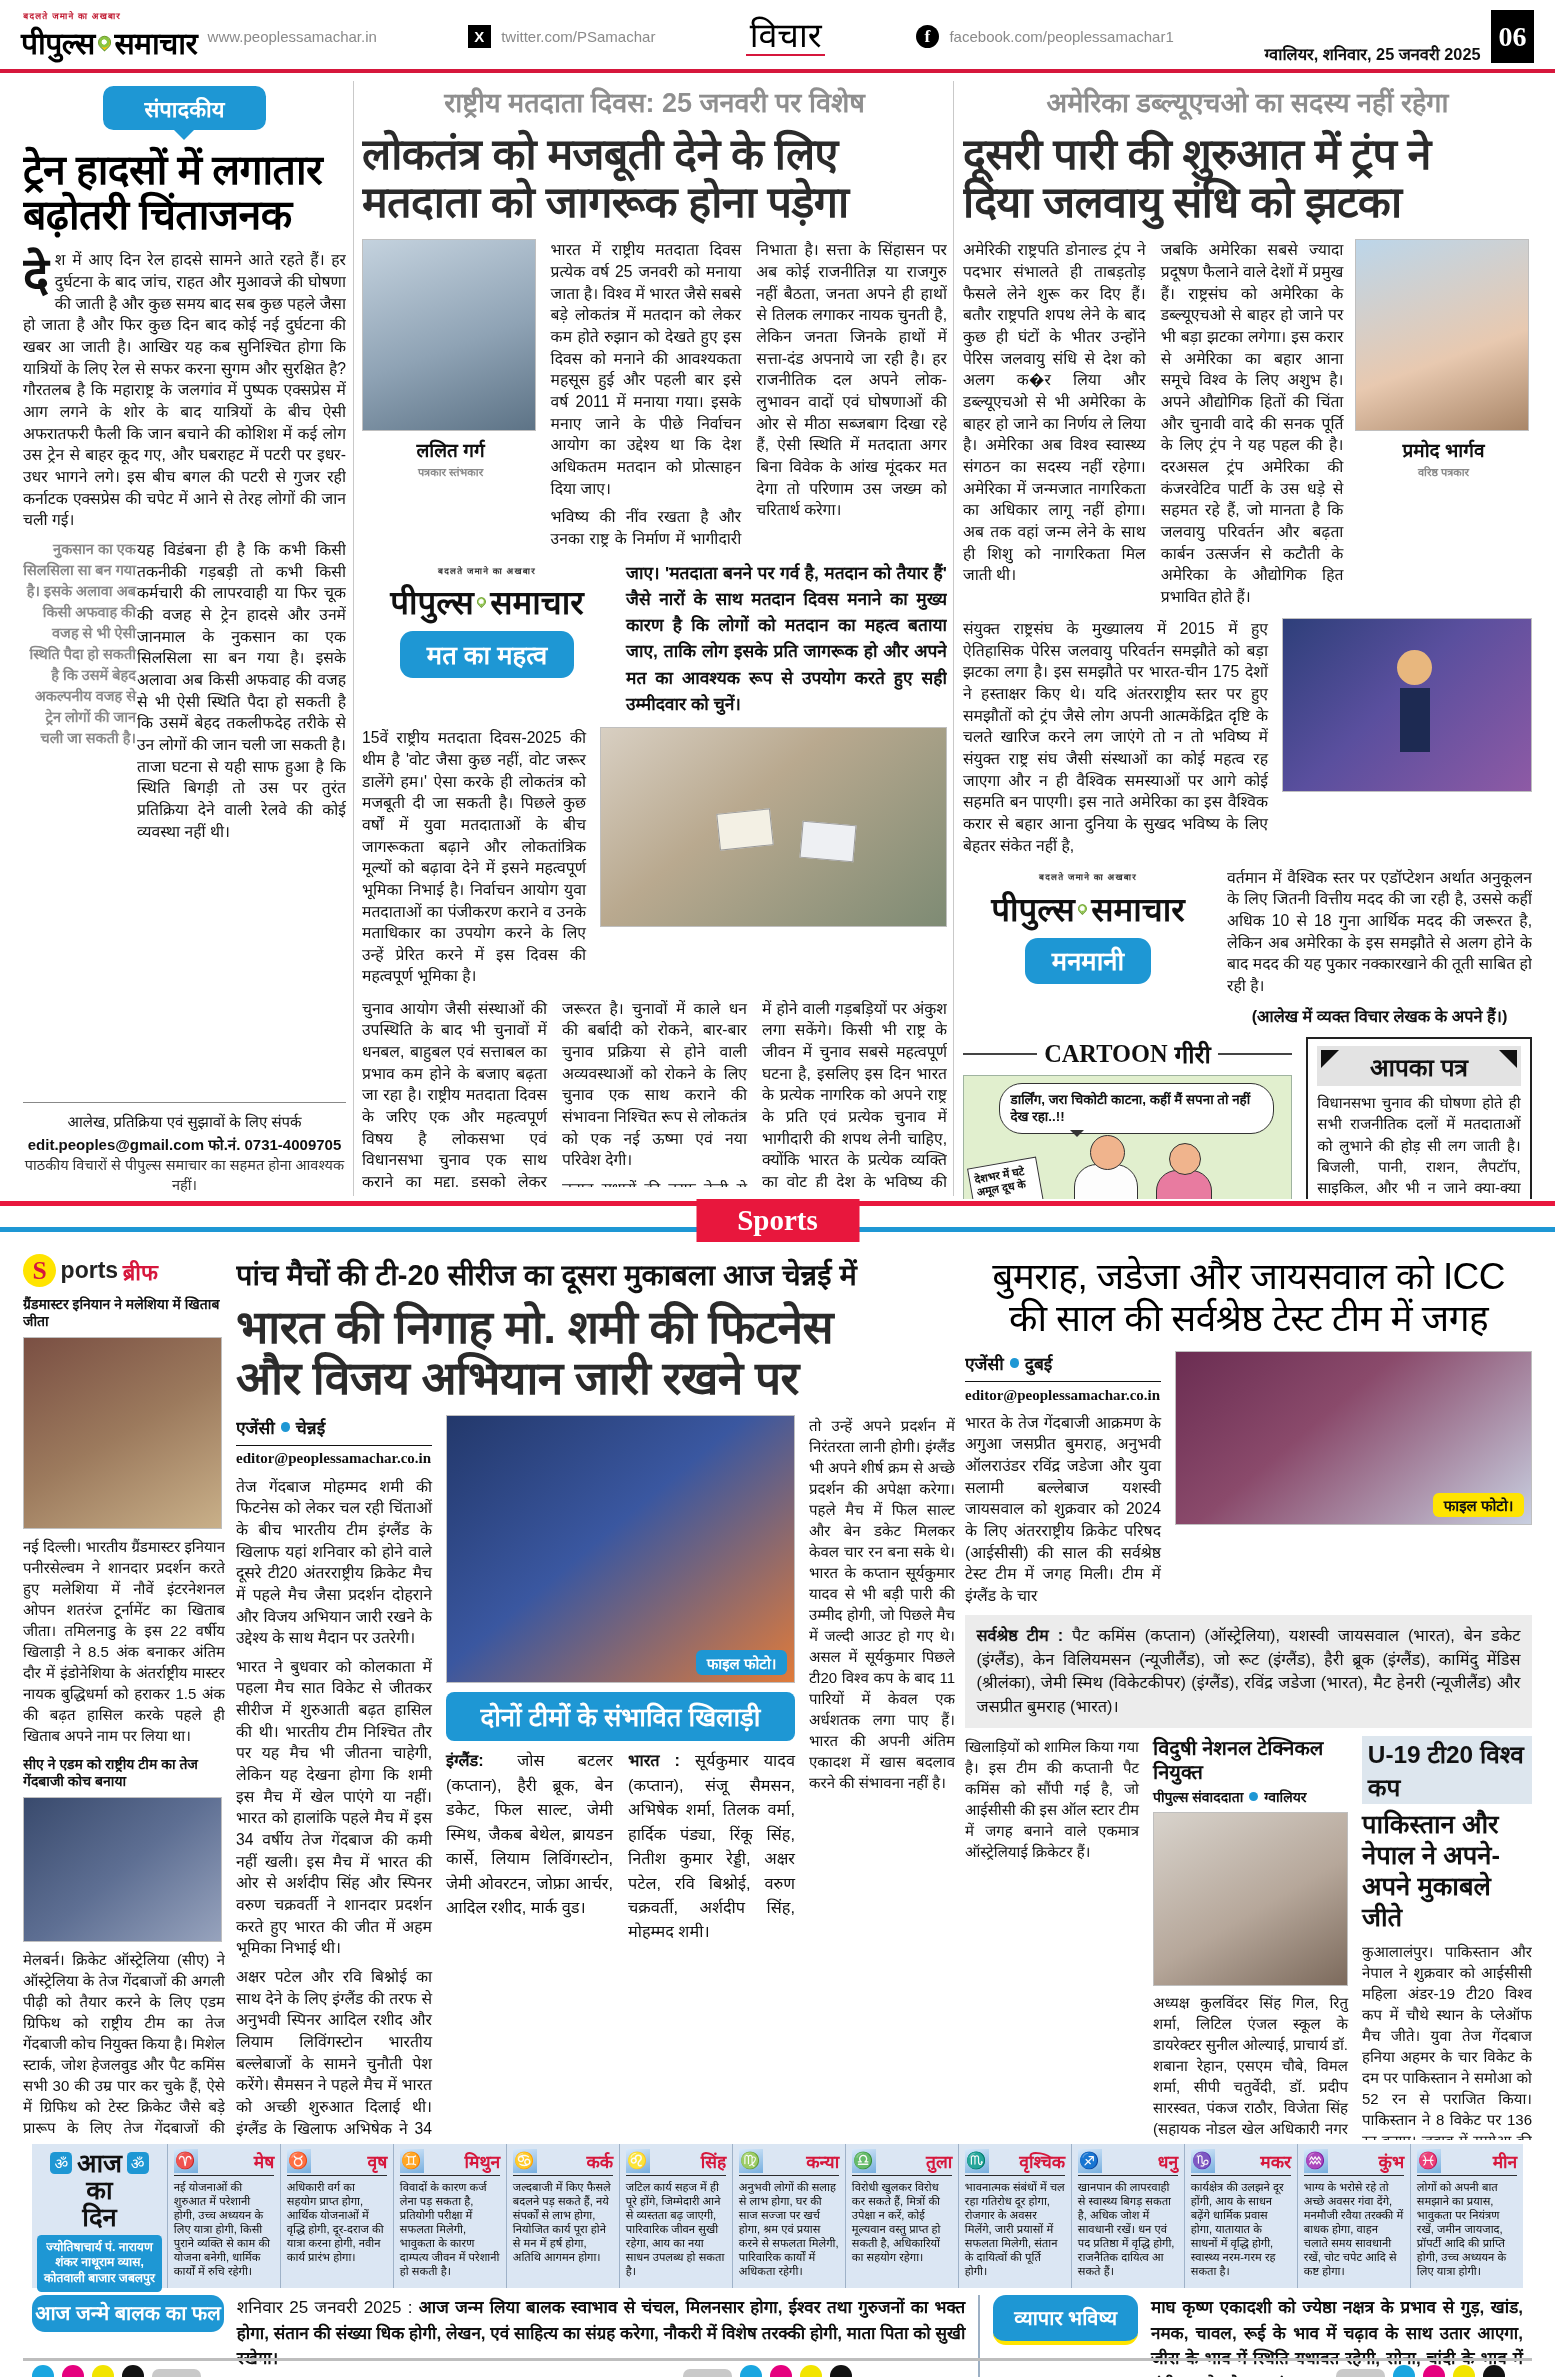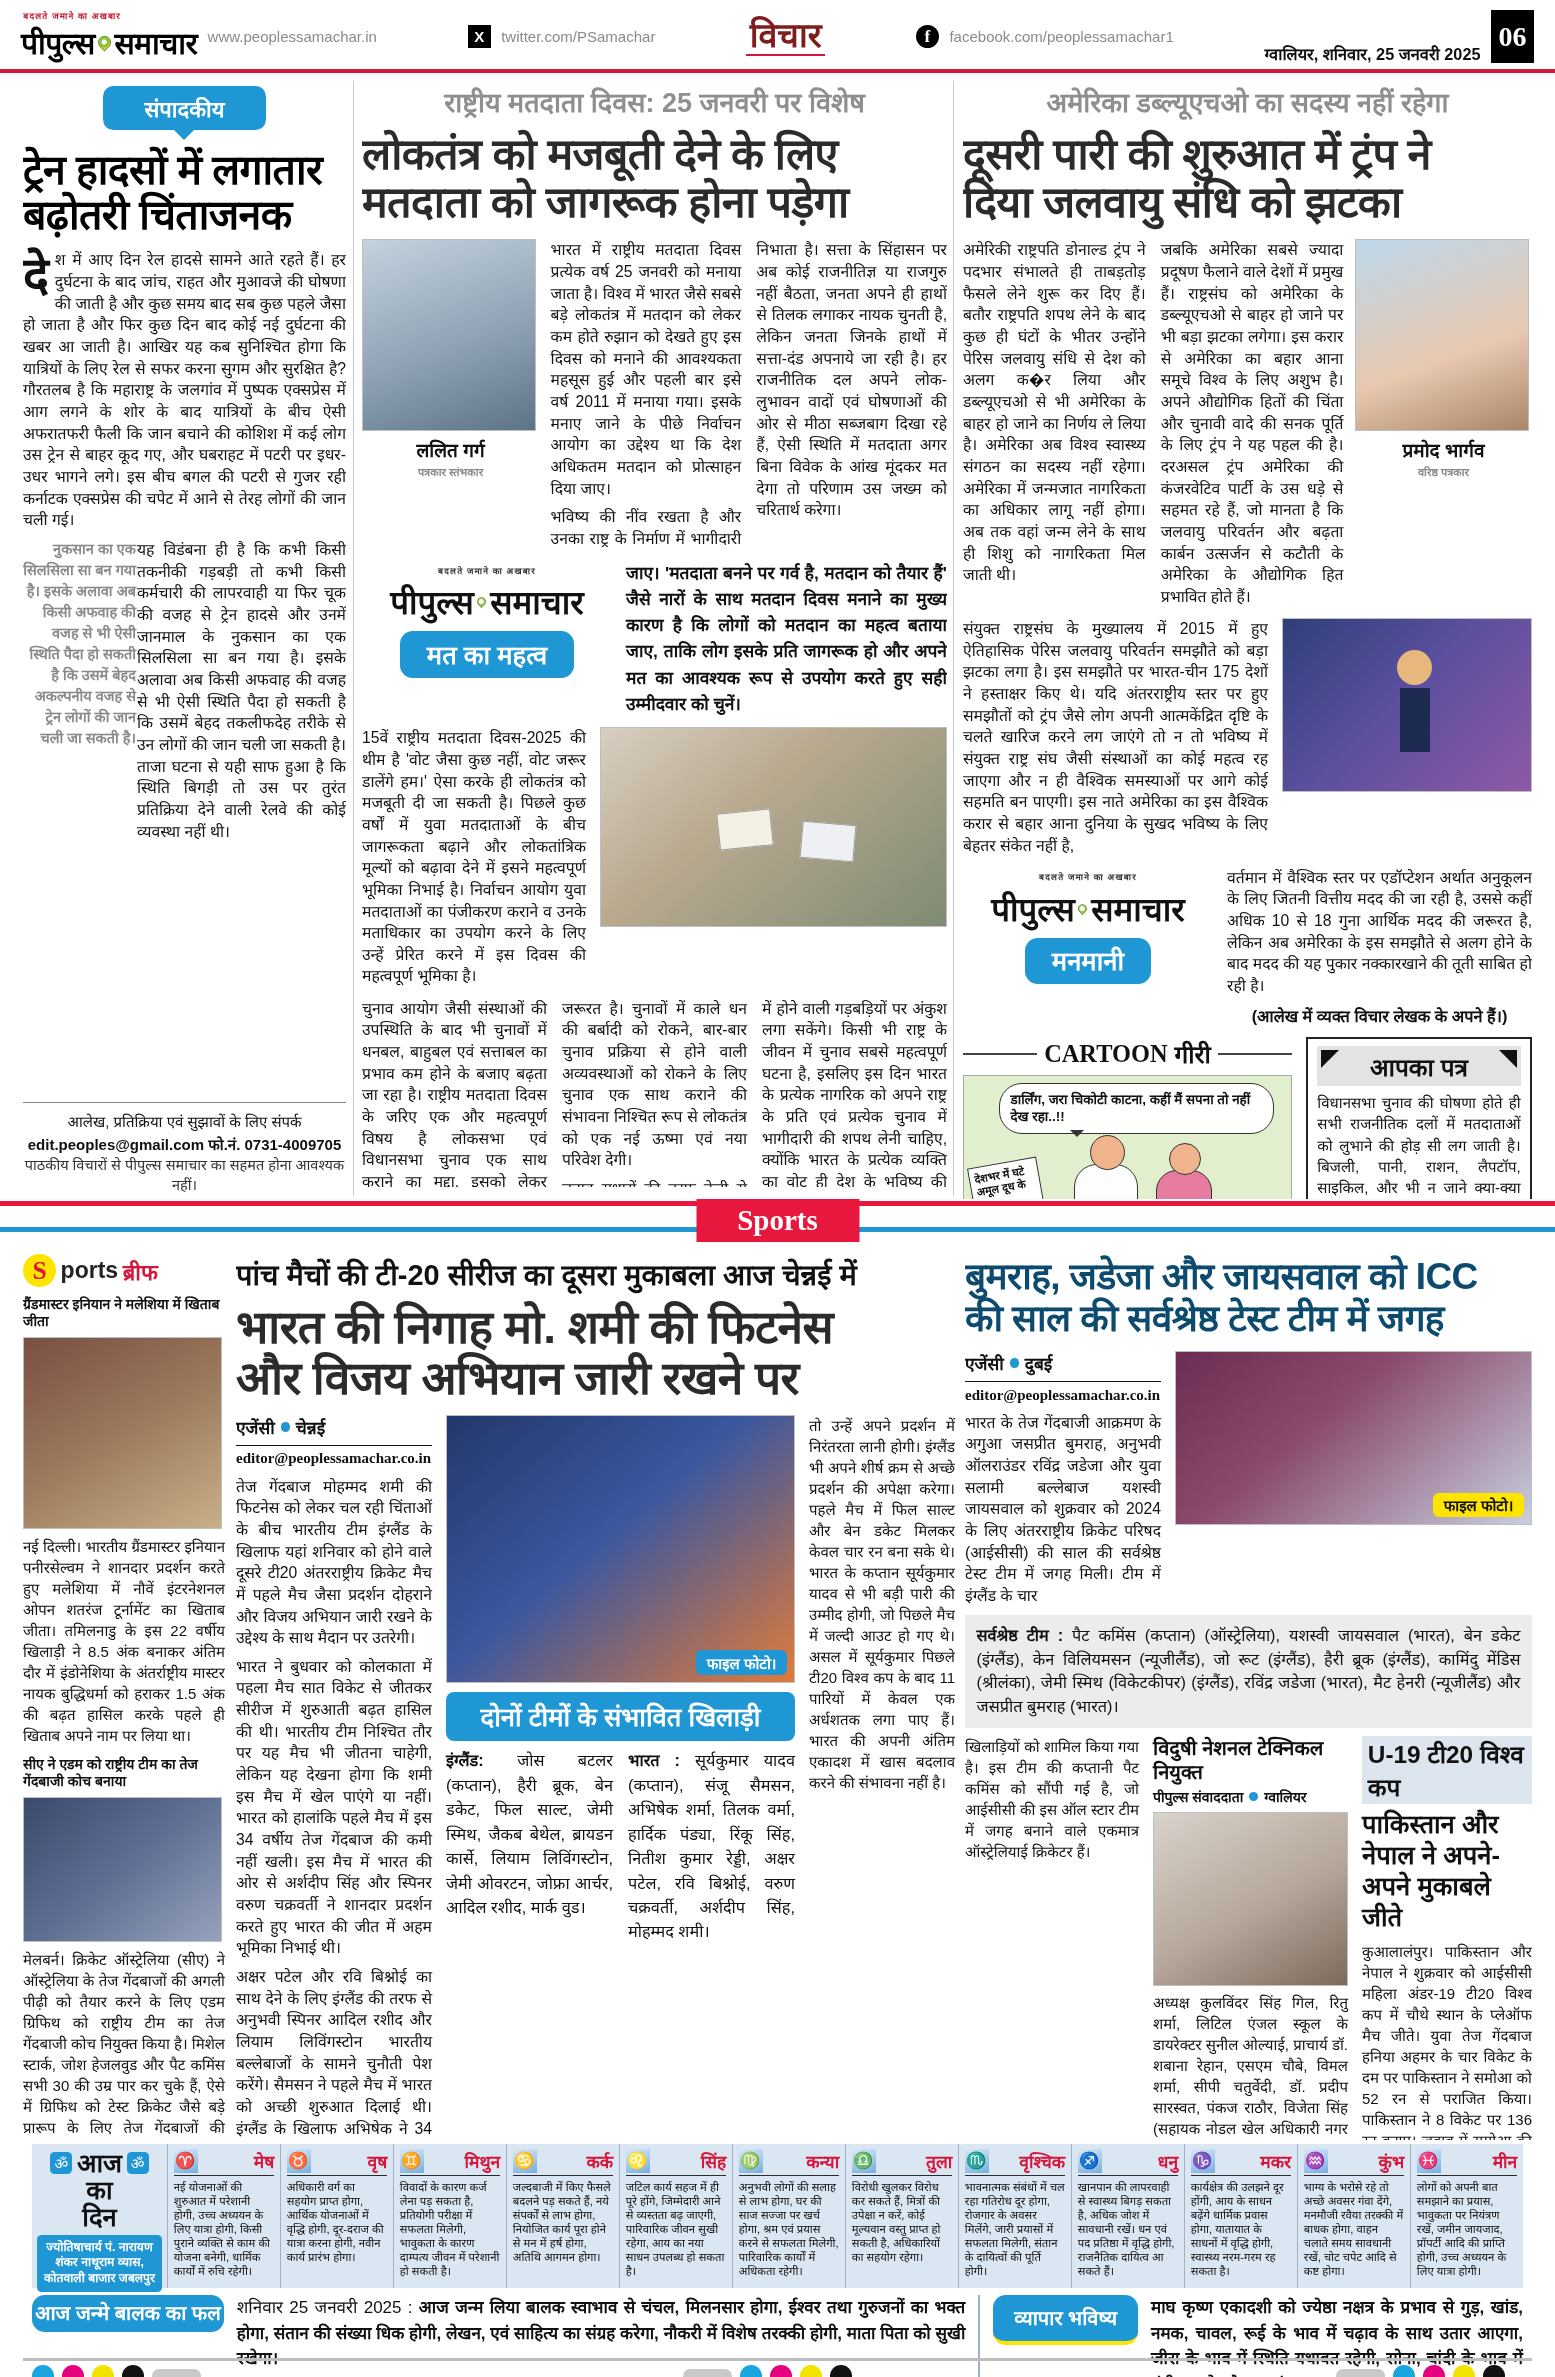--- a/index.html
+++ b/index.html
@@ -10,21 +10,21 @@
   .masthead { position: absolute; top: 0; left: 0; width: 1555px; height: 69px; display: flex; align-items: center; gap: 10.5px; padding: 4.6px 21px 0 21px; }
   .sp { flex: 1; }
   .logo-tag { font-size: 8.7px; color: #c01830; font-weight: bold; letter-spacing: 1.2px; margin-left: 2.3px; }
   .logo-row { display: flex; align-items: center; gap: 3.5px; }
   .logo-w { font-size: 30px; font-weight: 800; color: #000; letter-spacing: -0.6px; }
   .pin { display: inline-block; width: 12.8px; height: 12.8px; border-radius: 50% 50% 50% 0; transform: rotate(-45deg); background: radial-gradient(circle at 50% 45%, #fff 0 2.3px, #8bc540 2.9px 5.2px, #ffc400 5.8px); border: 1.2px solid #6a9c2d; }
   .pin.small { width: 9.3px; height: 9.3px; }
   .mh-site { font-size: 15px; color: #8a8a8a; }
   .xicon { width: 23px; height: 23px; background: #000; color: #fff; font-weight: bold; font-size: 15px; display: inline-flex; align-items: center; justify-content: center; }
   .fbicon { width: 23px; height: 23px; border-radius: 50%; background: #000; color: #fff; font-weight: bold; font-size: 17.4px; display: inline-flex; align-items: center; justify-content: center; font-family: "Liberation Serif", serif; }
-  .mh-section { font-size: 34px; font-weight: 700; color: #7f1d1d; border-bottom: 2.3px solid #d6173c; line-height: 1.05; padding: 0 3.5px; }
+  .mh-section { font-size: 34px; font-weight: 400; color: #000000; border-bottom: 2.3px solid #d6173c; line-height: 1.05; padding: 0 3.5px; }
   .mh-date { font-size: 16.3px; font-weight: bold; color: #111; margin-top: 35px; }
   .pageno { width: 43px; height: 53px; background: #000; color: #fff; font-size: 28px; font-weight: bold; display: flex; align-items: center; justify-content: center; font-family: "Liberation Serif", serif; }
   .red-rule { position: absolute; top: 69px; left: 0; width: 1555px; height: 3.5px; background: #d6173c; }
 
   
   .opinion { position: absolute; top: 77px; left: 23px; width: 1509px; height: 1122px; }
   .vline { position: absolute; top: 3.5px; bottom: 3.5px; width: 1.2px; background: #c9c9c9; }
   .edit-col { position: absolute; left: 0; top: 0; bottom: 0; width: 323px; overflow: hidden; }
   .center-col { position: absolute; left: 339px; top: 0; bottom: 12px; width: 585px; overflow: hidden; }
   .right-col { position: absolute; left: 940px; top: 0; bottom: 0; width: 569px; overflow: hidden; }
@@ -117,21 +117,21 @@
   .m-colL { width: 196px; flex: 0 0 196px; }
   .m-colR { width: 146px; flex: 0 0 146px; }
   .m-mid { flex: 1; min-width: 0; }
   .ph-india { height: 268px; background: linear-gradient(140deg, #23386b 0%, #3a57a0 45%, #e07b3a 100%); position: relative; }
   .cap-blue { position: absolute; right: 7px; bottom: 7px; background: #1e97d4; color: #fff; font-size: 15px; font-weight: bold; padding: 2.3px 10.5px; border-radius: 5.8px; }
   .cap-yellow { position: absolute; right: 7px; bottom: 7px; background: #ffe400; color: #111; font-size: 15px; font-weight: bold; padding: 2.3px 10.5px; border-radius: 5.8px; }
   .teams-title { background: #1e97d4; color: #fff; font-size: 25.6px; font-weight: 800; text-align: center; border-radius: 8.1px; padding: 7px 0; margin: 9.3px 0 7px; }
   .teams { display: flex; gap: 15px; font-size: 16.3px; line-height: 1.5; text-align: justify; }
   .teams b { font-weight: 800; }
 
-  .i-hl { font-size: 37px; line-height: 1.14; font-weight: 700; color: #0c4a6e; margin: 2.3px 0 10.5px; letter-spacing: -0.6px; }
+  .i-hl { font-size: 37px; line-height: 1.14; font-weight: 400; color: #000000; margin: 2.3px 0 10.5px; letter-spacing: -0.6px; text-align: center; }
   .ph-icc { height: 174px; background: linear-gradient(140deg, #6b2d52 0%, #8a4a6b 40%, #c8cfe0 100%); position: relative; }
   .gray-box { background: #ececec; font-size: 16.3px; line-height: 1.45; padding: 9.3px 11.6px; margin: 8.1px 0; text-align: justify; }
   .gray-box b { font-weight: 800; }
   .v-hl { font-size: 20px; font-weight: 800; line-height: 1.2; }
   .ph-vidushi { width: 100%; height: 174px; background: linear-gradient(150deg, #d8d3cc 0%, #b6a79a 55%, #7c6a5c 100%); margin: 5.8px 0; }
   .u19-k { display: inline-block; background: #dde6ee; font-size: 24.4px; font-weight: 800; padding: 1.2px 5.8px; }
   .u19-hl { font-size: 25.6px; font-weight: 800; line-height: 1.22; margin: 4.6px 0 7px; }
   .sm-body { font-size: 15px; line-height: 1.4; text-align: justify; }
 
   

